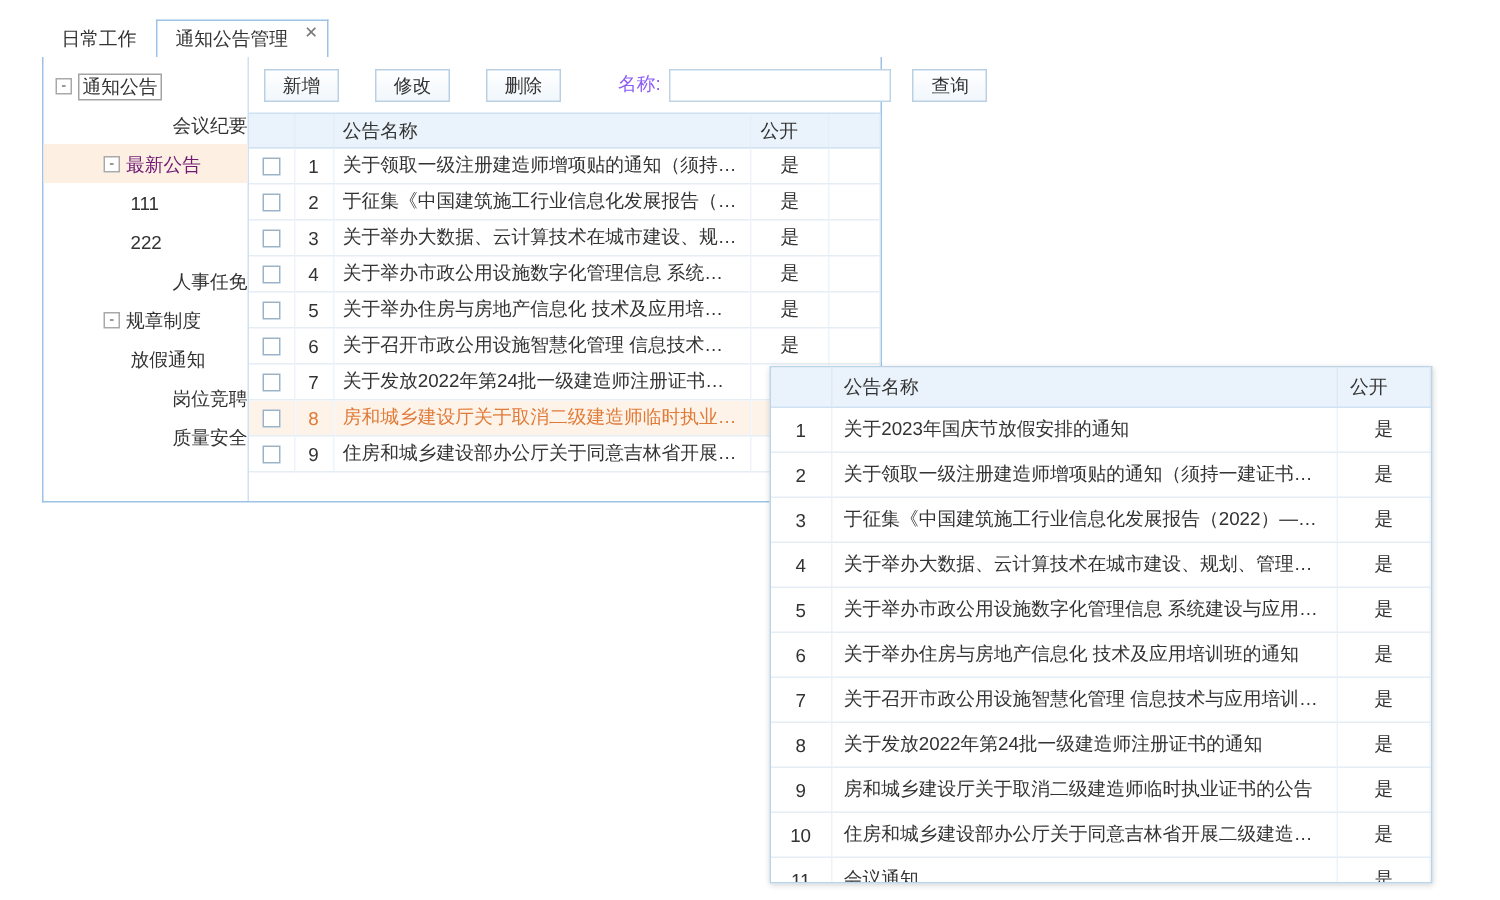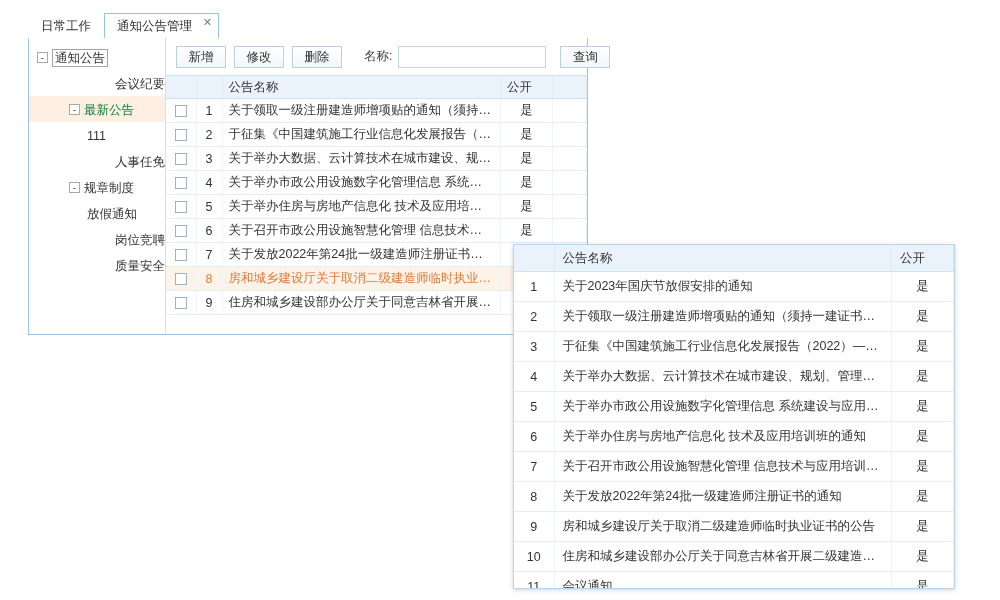--- a/index.html
+++ b/index.html
@@ -117,21 +117,21 @@
     color: #9aa7b3;
     vertical-align: middle;
   }
   .tnode.sel-box .lbl {
     border: 1px solid #a3a3a3;
     padding: 0 2px;
     line-height: 16px;
     display: inline-block;
     vertical-align: middle;
   }
-  .tnode.hot .lbl { color: #15803d; }
+  .tnode.hot .lbl { color: #701a75; }
   .tnode.hot.selbg {
     background: #fdf0e3;
   }
 
   
   .toolbar {
     position: absolute;
     left: 137px;
     top: 0;
     right: 0;
@@ -146,26 +146,26 @@
     height: 22px;
     min-width: 50px;
     line-height: 20px;
     text-align: center;
     padding: 0 10px;
     border: 1px solid #b9cfe4;
     background: linear-gradient(#ffffff, #f1f7fc);
     font-size: 12.5px;
     color: #333;
     cursor: pointer;
-    margin-right: 8px;
+    margin-right: 24px;
     box-sizing: border-box;
   }
   .lblText {
     font-size: 12.5px;
-    color: #404040;
+    color: #8b5cf6;
     margin: 0 6px 0 14px;
     white-space: nowrap;
   }
   .txt {
     height: 22px;
     width: 148px;
     border: 1px solid #bfd4e6;
     background: #fff;
     font-size: 12.5px;
     padding: 0 5px;
@@ -289,20 +289,23 @@
         <span class="toggle">-</span><span class="lbl">通知公告</span>
       </div>
       <div class="tnode lvl2">
         <span class="dash"></span><span class="lbl">会议纪要</span>
       </div>
       <div class="tnode lvl3b hot selbg">
         <span class="toggle">-</span><span class="lbl">最新公告</span>
       </div>
       <div class="tnode lvl3">
         <span class="dash"></span><span class="lbl">111</span>
+      </div>
+      <div class="tnode lvl3">
+        <span class="dash"></span><span class="lbl">222</span>
       </div>
       <div class="tnode lvl2">
         <span class="dash"></span><span class="lbl">人事任免</span>
       </div>
       <div class="tnode lvl3b">
         <span class="toggle">-</span><span class="lbl">规章制度</span>
       </div>
       <div class="tnode lvl3">
         <span class="dash"></span><span class="lbl">放假通知</span>
       </div>

